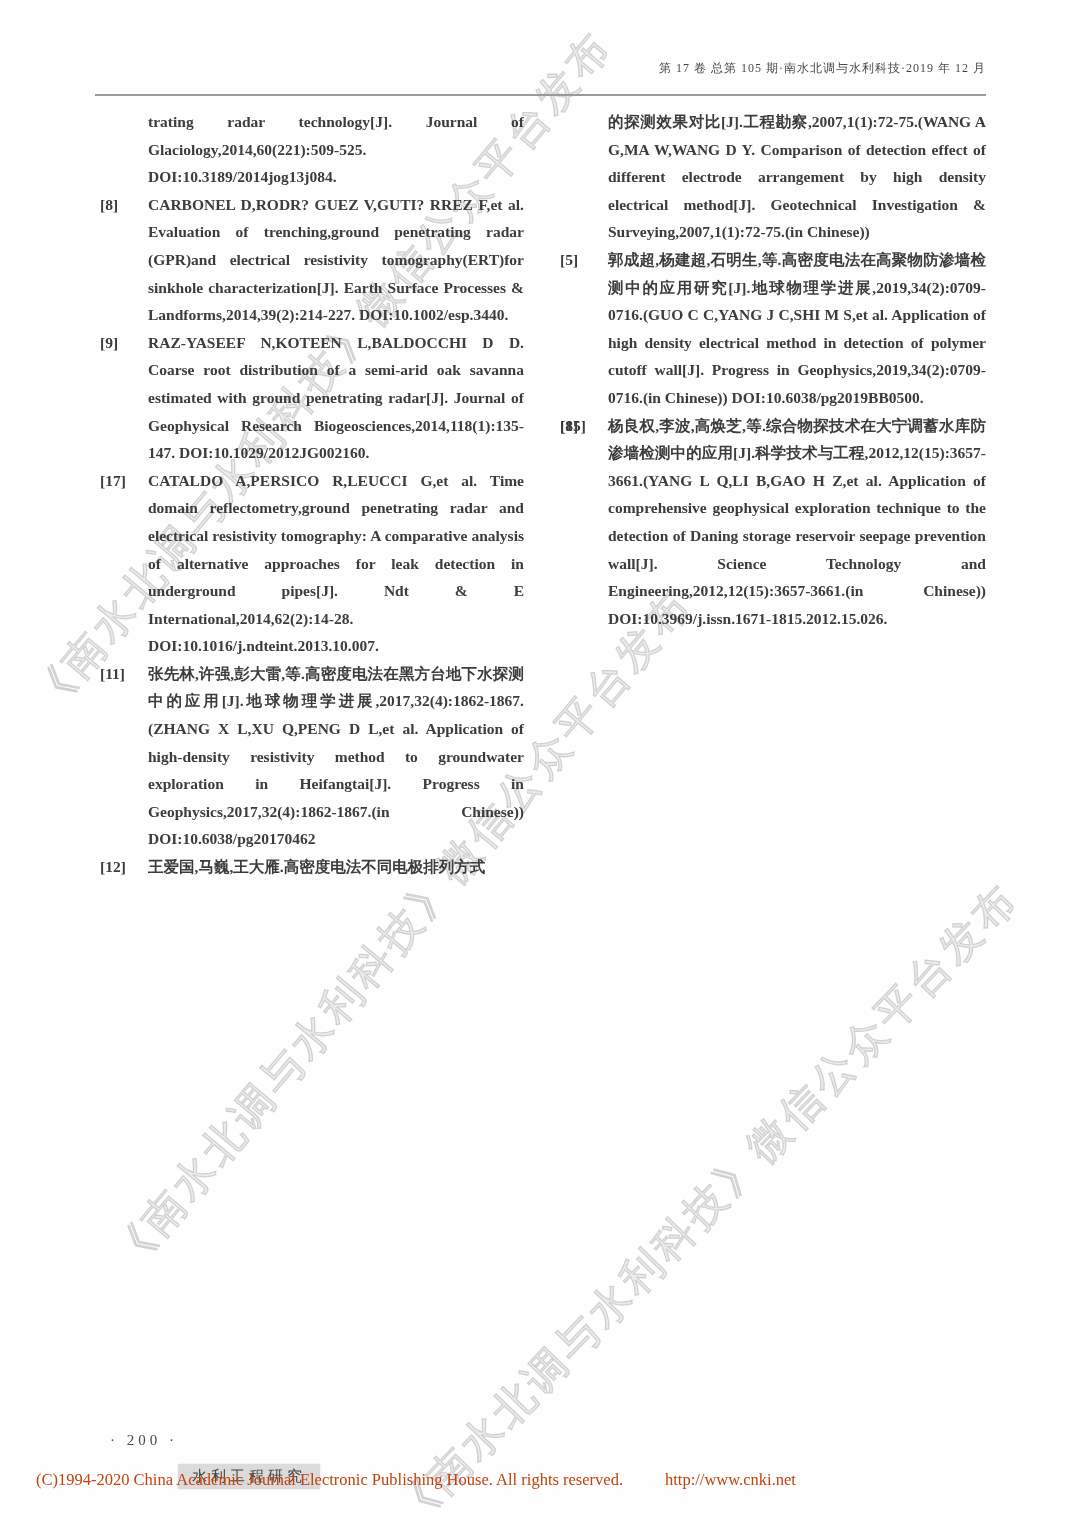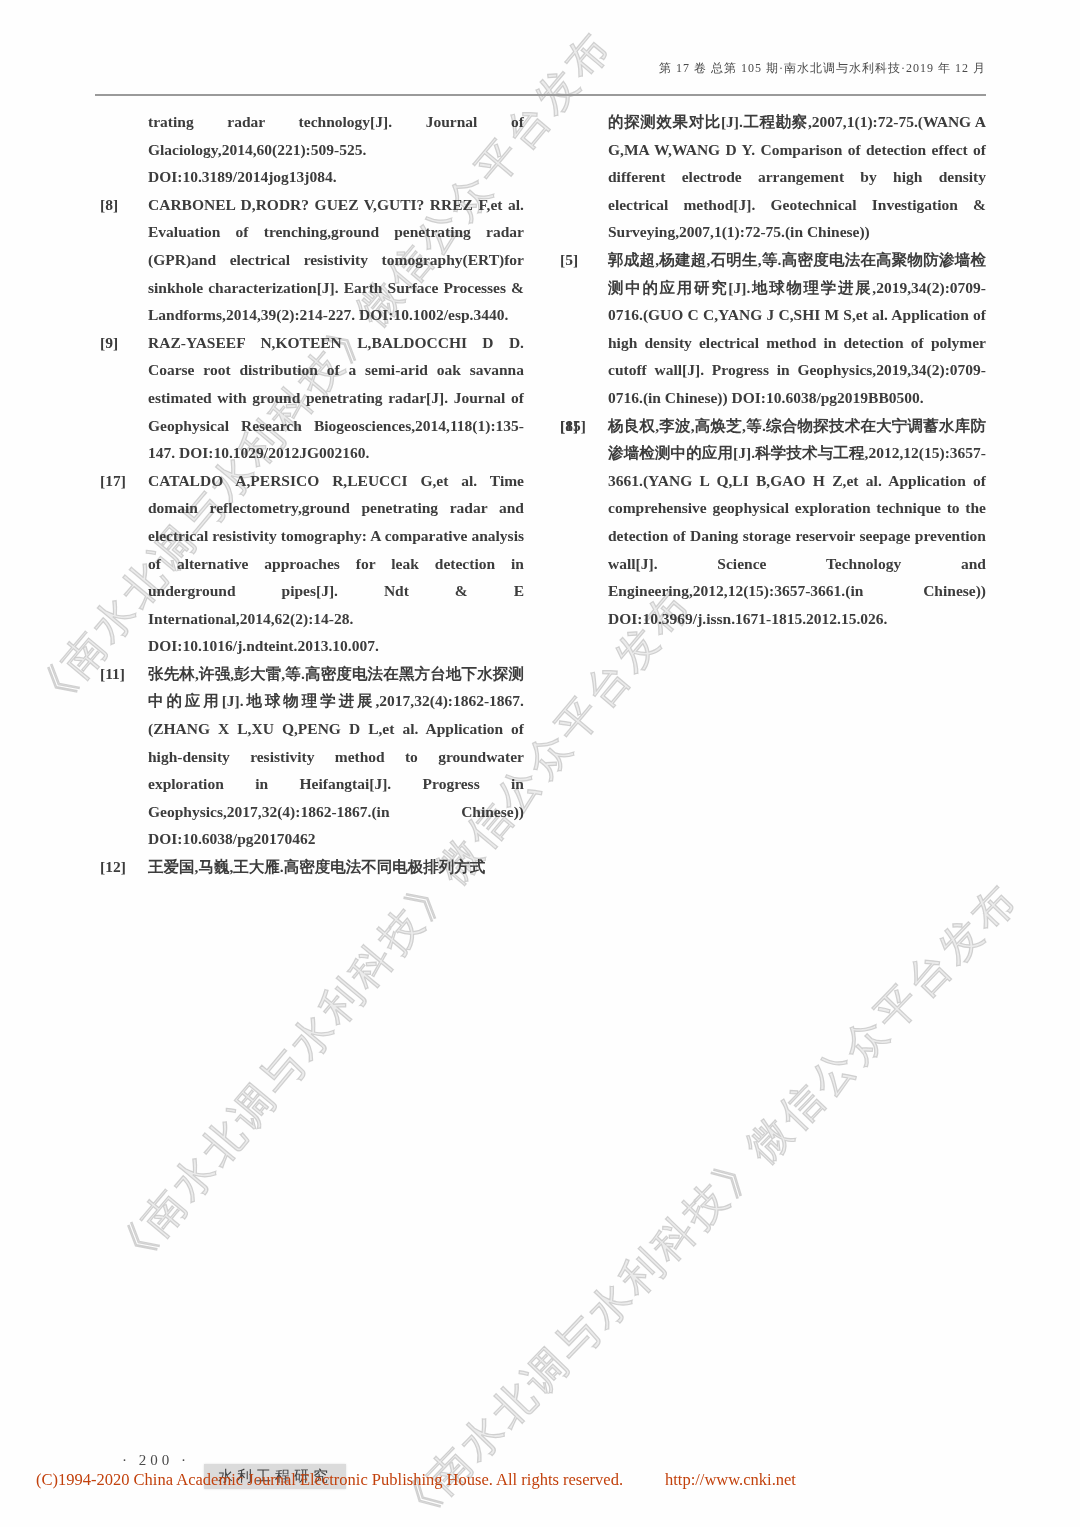--- a/index.html
+++ b/index.html
@@ -40,22 +40,22 @@
     color:rgba(187,187,187,0.28);
     -webkit-text-stroke:1.2px rgba(178,178,178,0.55);
     pointer-events:none;
     font-family:"Liberation Serif","DejaVu Serif",serif;
   }
   .wm-1{left:-115px;top:344px;transform:rotate(-50deg);transform-origin:center;}
   .wm-2{left:-35px;top:902px;transform:rotate(-50deg);transform-origin:center;}
   .wm-3{left:270px;top:1177px;transform:rotate(-46deg);transform-origin:center;}
   
   .footer-row{
-    position:absolute;left:122px;top:1432px;
-    display:flex;align-items:center;gap:14px;
+    position:absolute;left:110px;top:1432px;
+    display:flex;gap:0;
     font-size:15px;color:#4a4a4a;
   }
   .page-num{letter-spacing:4px;white-space:nowrap;}
   .section-badge{
     background:#dbdbdb;color:#3f3f3f;
     padding:3px 14px;letter-spacing:4px;white-space:nowrap;
     box-shadow:0 0 2px rgba(0,0,0,0.12);
     margin-top:32px;
   }
   .copyright-line{

